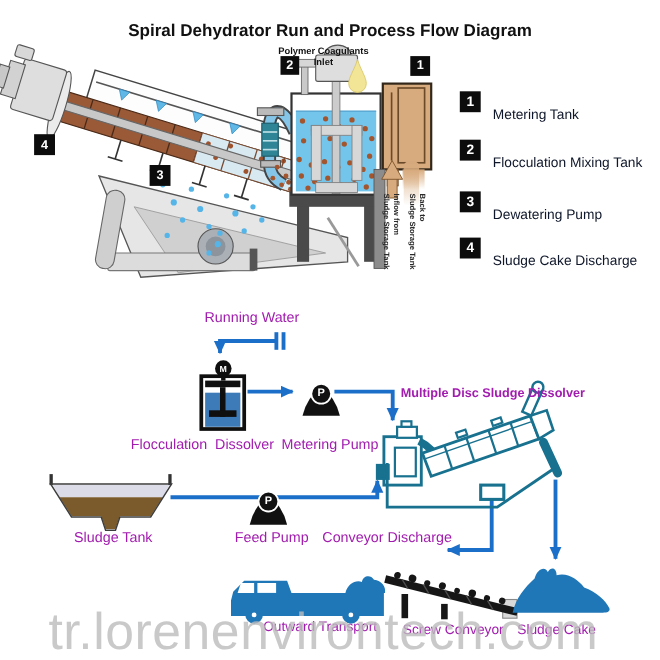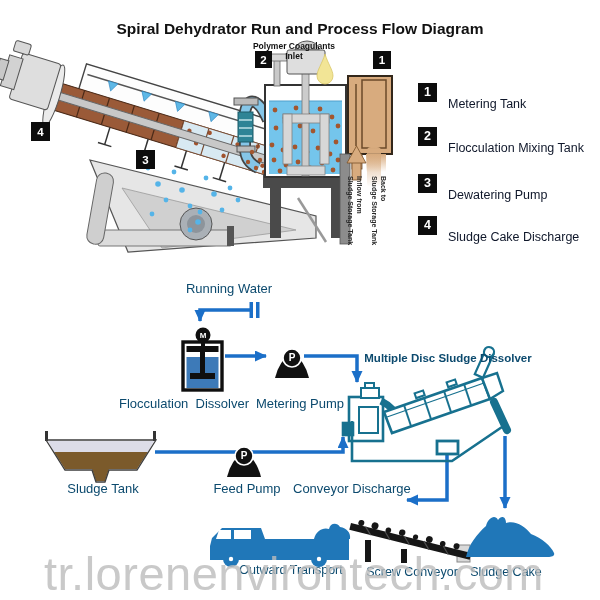--- a/index.html
+++ b/index.html
@@ -10,21 +10,21 @@
   #title{left:0;top:20px;width:600px;text-align:center;font-size:15.5px;font-weight:bold;}
   #polymer-label{left:244px;top:41px;width:100px;text-align:center;font-size:8.5px;font-weight:bold;}
   .tag{position:absolute;z-index:2;background:#0c0c0c;color:#fff;font-weight:bold;font-size:11.5px;
        display:flex;align-items:center;justify-content:center;}
   .legend-row{position:absolute;z-index:2;display:flex;align-items:center;}
   .legend-sq{width:19px;height:19px;background:#0c0c0c;color:#fff;font-weight:bold;font-size:12.5px;
              display:flex;align-items:center;justify-content:center;flex:0 0 auto;}
   .legend-lbl{margin-left:11px;font-size:12.5px;color:#0f172a;white-space:nowrap;margin-top:24px;}
   .vlabel{position:absolute;z-index:2;transform:rotate(90deg);transform-origin:0 0;
           font-size:7px;font-weight:600;color:#2a2a2a;line-height:8.5px;white-space:nowrap;}
-  .flbl{position:absolute;z-index:2;text-align:center;font-size:13px;color:#0c4a6e;white-space:pre;}
+  .flbl{position:absolute;z-index:2;text-align:center;font-size:13px;color:#a21caf;white-space:pre;}
   .flbl.bold{font-weight:bold;font-size:11.5px;}
   .flbl.small{font-size:12.5px;}
   .iconletter{position:absolute;z-index:2;color:#fff;font-weight:bold;text-align:center;}
   #watermark{position:absolute;z-index:5;left:44px;top:546px;font-size:47px;letter-spacing:.5px;
              color:rgba(187,187,187,0.8);white-space:nowrap;pointer-events:none;}
 </style>
 </head>
 <body>
 
 <div id="stage">

